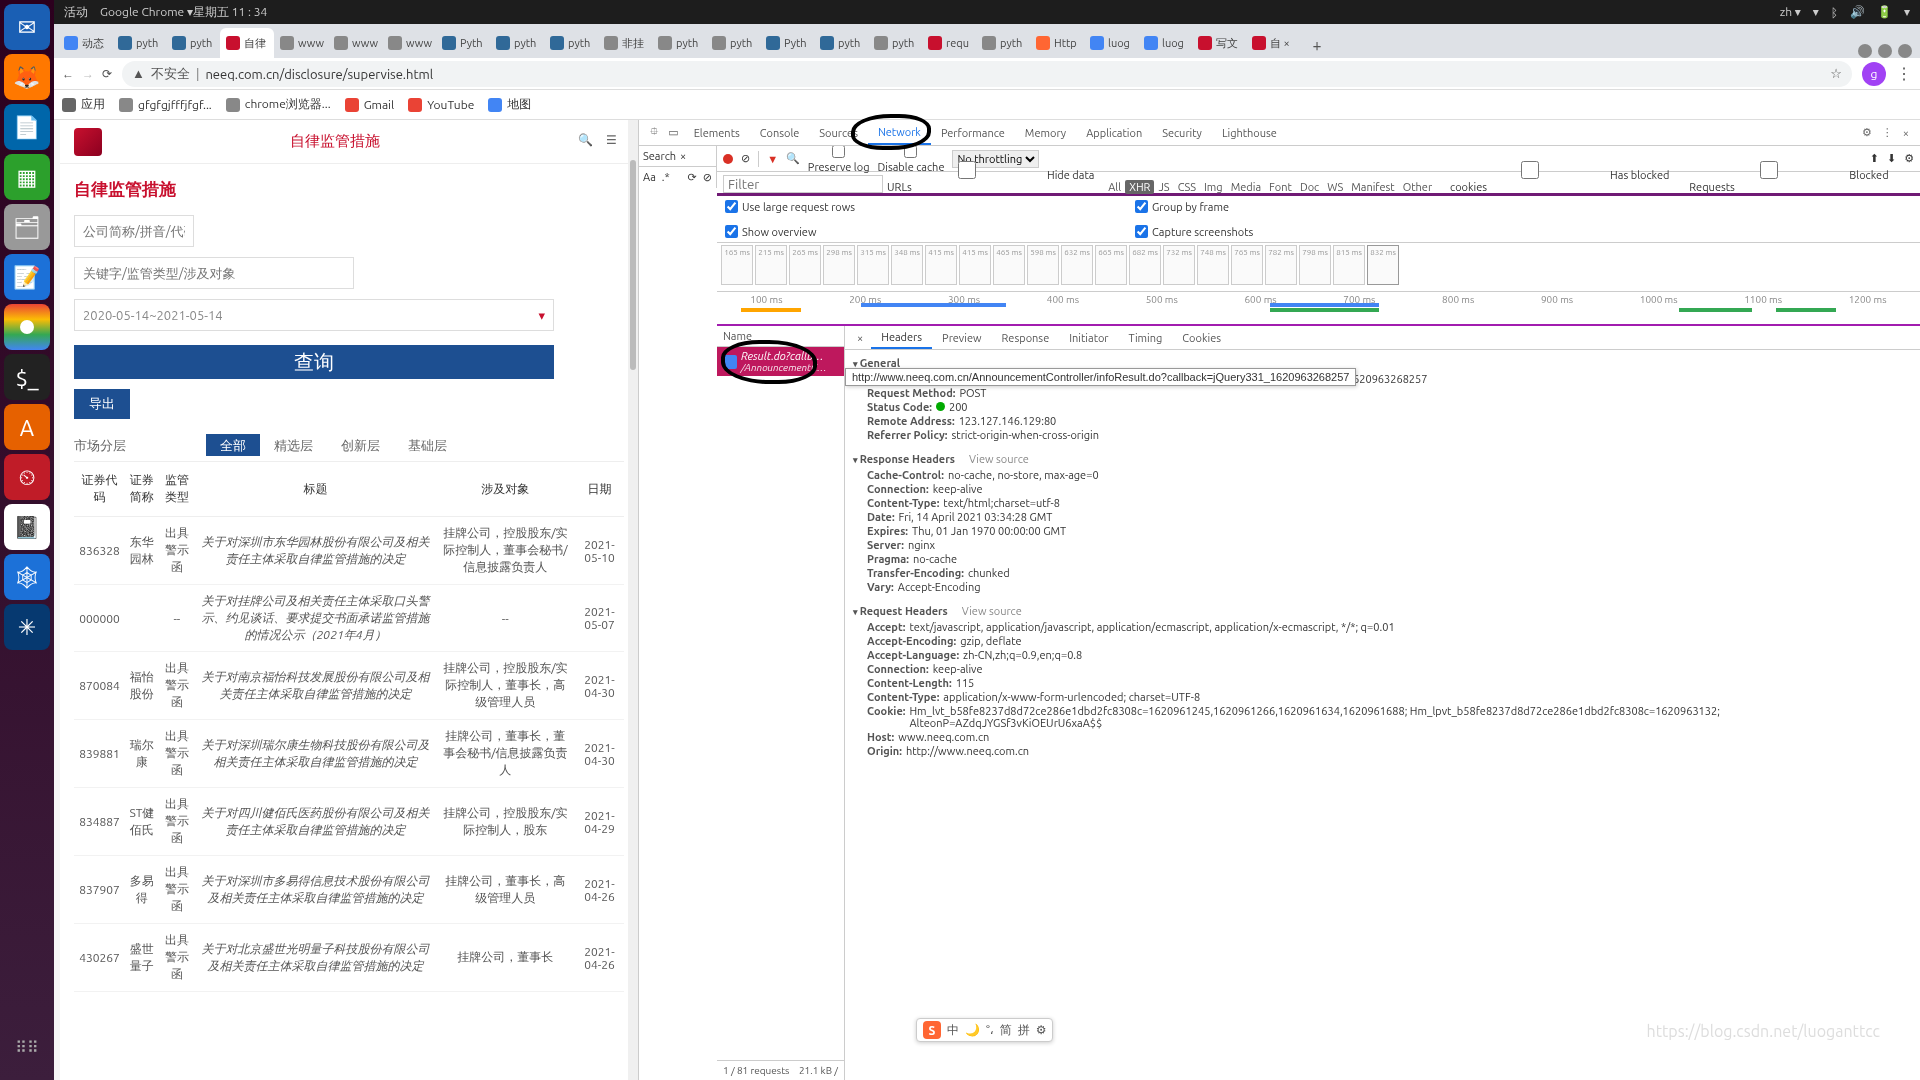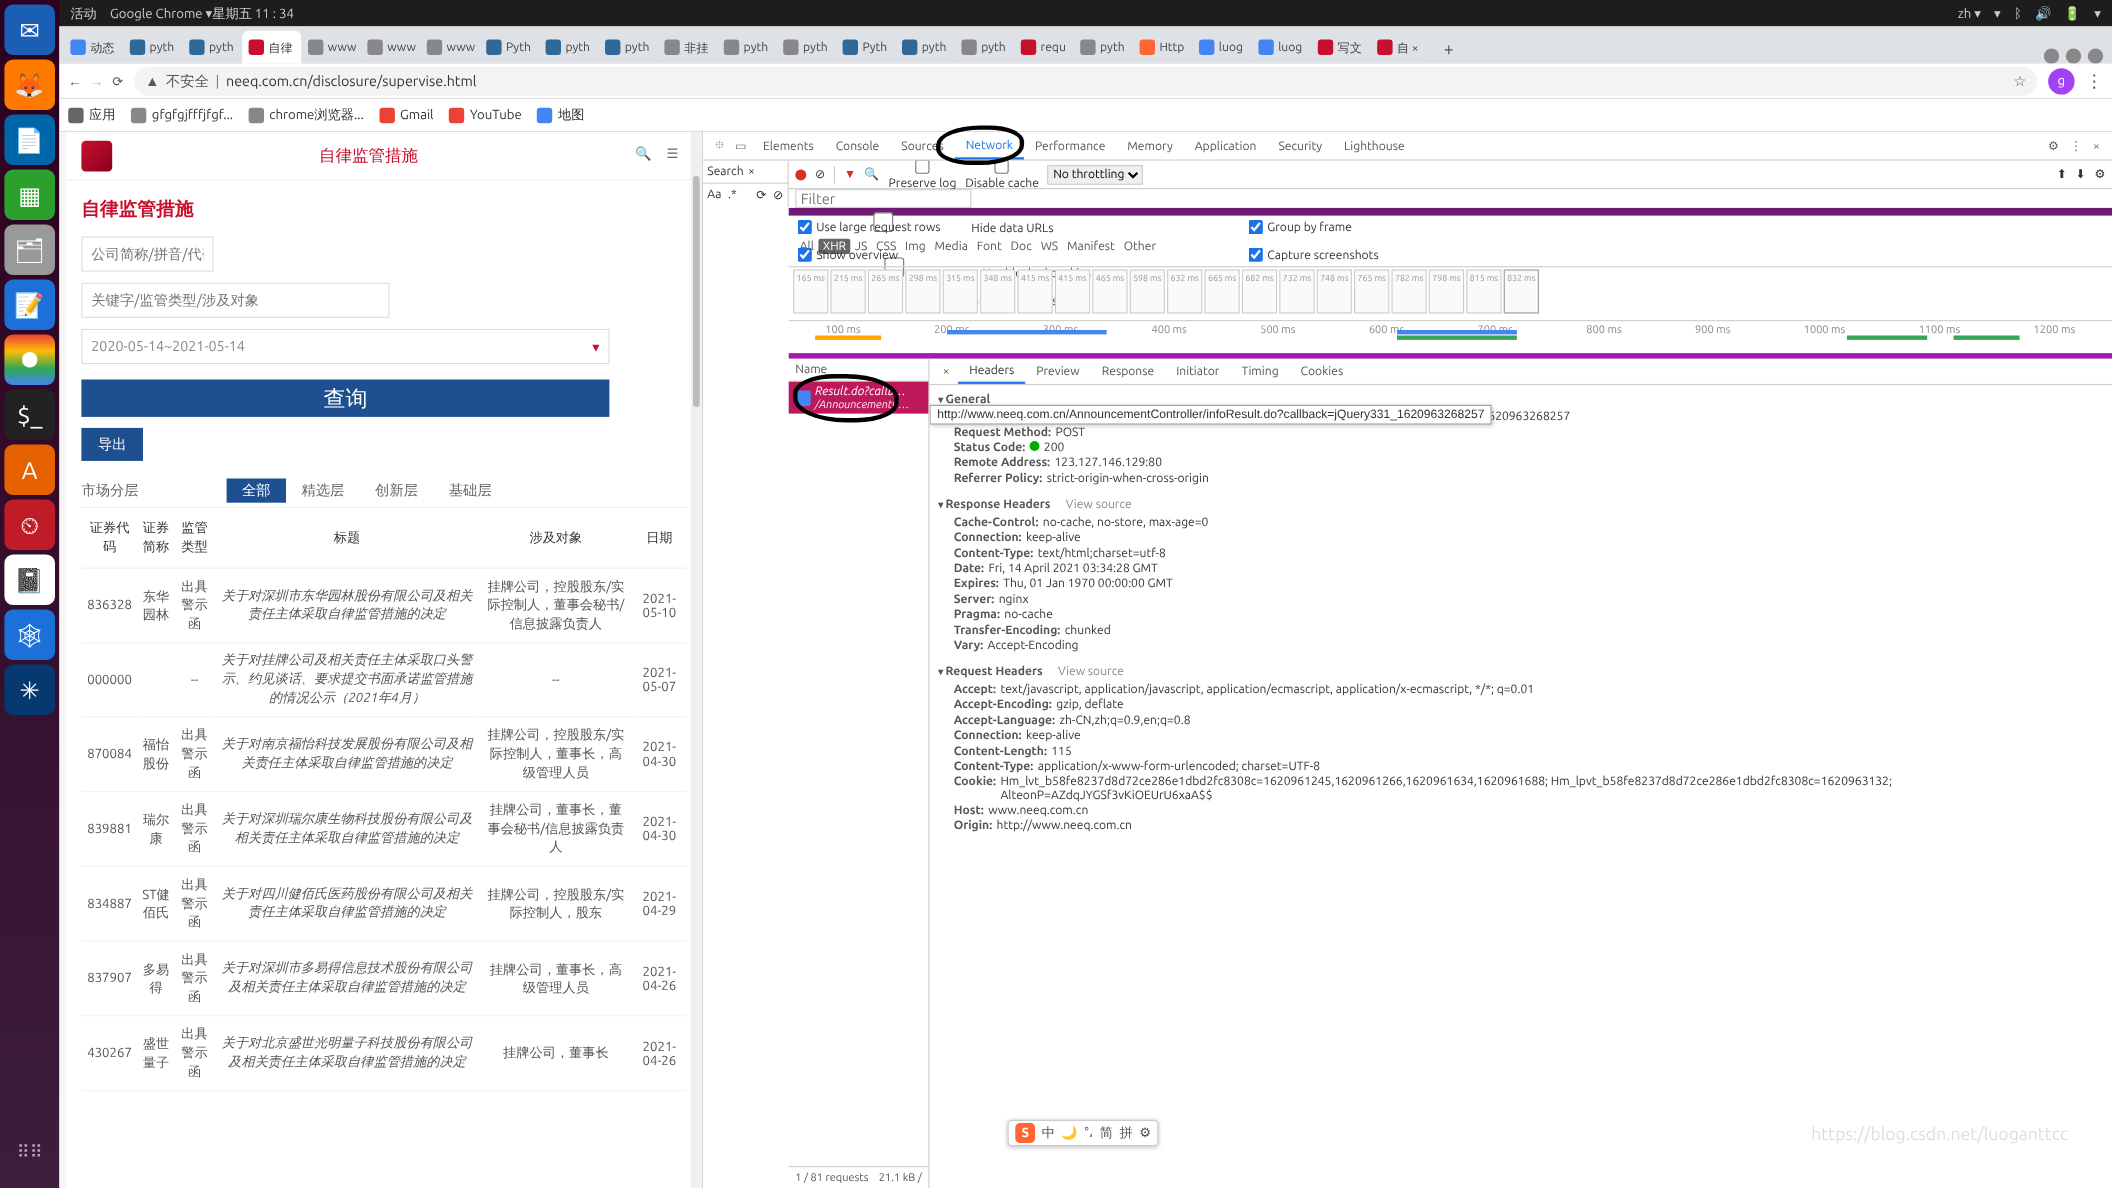--- a/index.html
+++ b/index.html
@@ -70,34 +70,34 @@
 .dt-toolbar { height: 26px; border-bottom: 1px solid #ccc; display: flex; align-items: center; padding: 0 6px; gap: 8px; }
 .dt-toolbar .rec { width: 10px; height: 10px; background: #d93025; border-radius: 50%; }
 .dt-toolbar .chk { display: flex; align-items: center; gap: 3px; flex-direction: column; }
 .dt-toolbar select { height: 18px; border: 1px solid #ccc; font-size: 11px; }
 
 .dt-left-search { width: 78px; border-right: 1px solid #ccc; padding: 4px; display: flex; align-items:center; gap:4px }
 .dt-body { flex: 1; display: flex; }
 .dt-left { display:flex;flex-direction:column; }
 .dt-main { flex: 1; display: flex; flex-direction: column; }
 
-.filter-bar { height: 24px; border-bottom: 7px solid #701a75; display: flex; align-items: flex-start; padding: 0 6px; gap: 4px; flex-direction: column; }
+.filter-bar { height: 24px; border-bottom: 3px solid #701a75; display: flex; align-items: flex-end; padding: 0 6px; gap: 4px; }
 .filter-bar input { width:160px; height:18px; border:1px solid #ccc; padding:0 4px }
 .ftype { padding: 1px 4px; color: #555; }
 .ftype.active { background: #666; color: #fff; border-radius: 2px; }
 
 .opts-row { display: flex; padding: 4px 8px; gap: 280px; border-bottom: 1px solid #ccc; }
 .opts-row .chk { display: flex; align-items: center; gap: 4px; }
 .opts-row input[type=checkbox]{accent-color:#1a73e8}
 
 .overview { border-bottom: 1px solid #ccc; }
 .overview .thumbs { height: 48px; display: flex; gap: 2px; padding: 2px 4px; align-items: flex-start; }
 .overview .thumb { width: 32px; height: 40px; border: 1px solid #ccc; background: #fafafa; font-size:8px; color:#999; text-align:center; padding-top:2px; position:relative }
 .overview .thumb.sel{border-color:#999}
-.timeline { height: 34px; border-bottom: 5px solid #a21caf; position: relative; text-decoration: underline; }
+.timeline { height: 34px; border-bottom: 2px solid #a21caf; position: relative; text-decoration: underline; }
 .timeline .ticks { display: flex; position:absolute; top:2px; width:100%; justify-content:space-around; color:#888; font-size:10px }
 .timeline .bars { position:absolute; bottom:4px; left:0; right:0; height:12px }
 .timeline .bar { position:absolute; height:4px }
 
 .net-split { flex: 1; display: flex; }
 .reqlist { width: 128px; border-right: 1px solid #ccc; display:flex; flex-direction:column; position:relative }
 .reqlist .hdr { padding: 4px 6px; border-bottom: 1px solid #ccc; color:#555 }
 .reqlist .row { padding: 3px 6px; display:flex; align-items:center; gap:4px; white-space:nowrap; overflow:hidden }
 .reqlist .row.sel { background: #be185d; color: #fff; font-style: italic; }
 .reqlist .ficon{width:14px;height:14px;background:#4285f4;border-radius:2px;flex-shrink:0}

